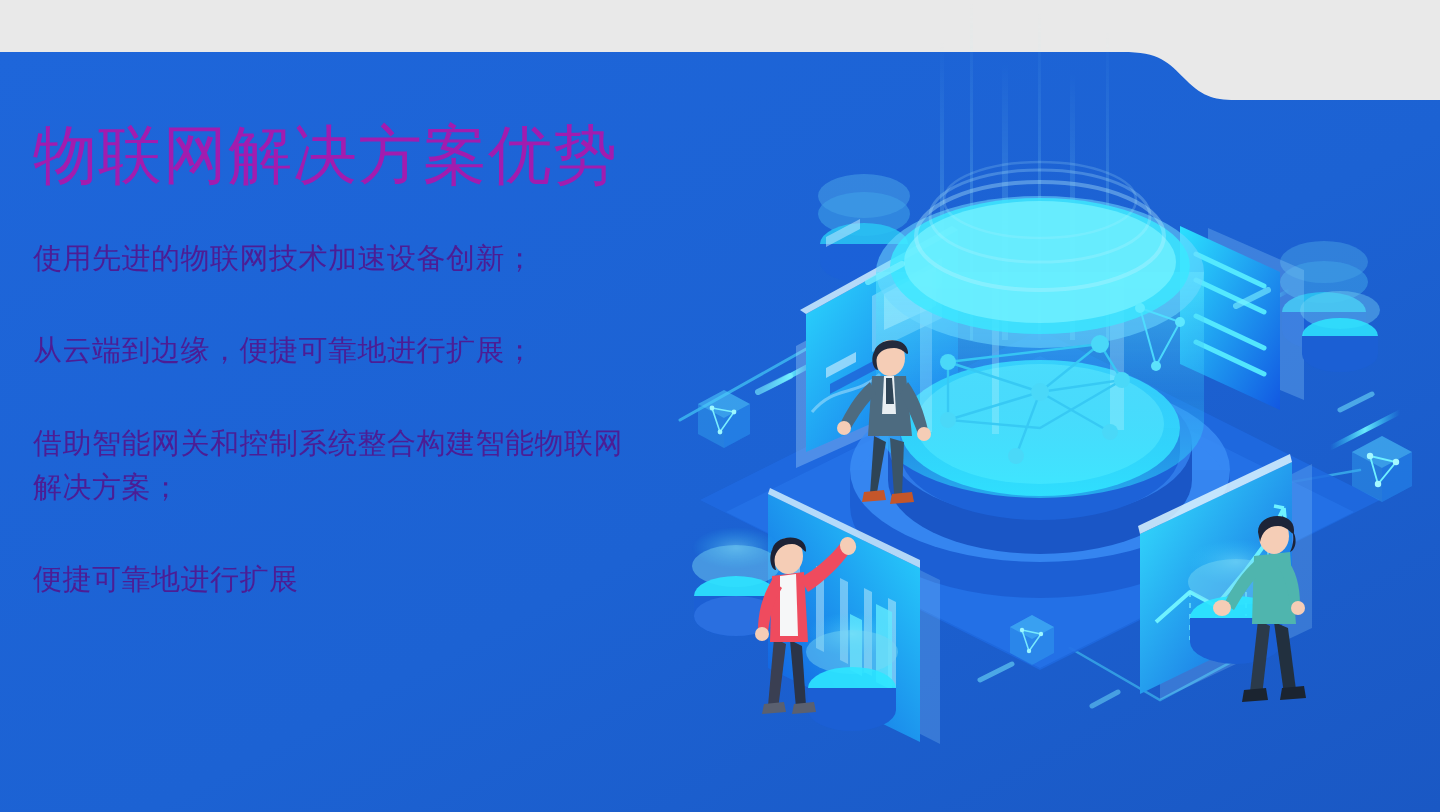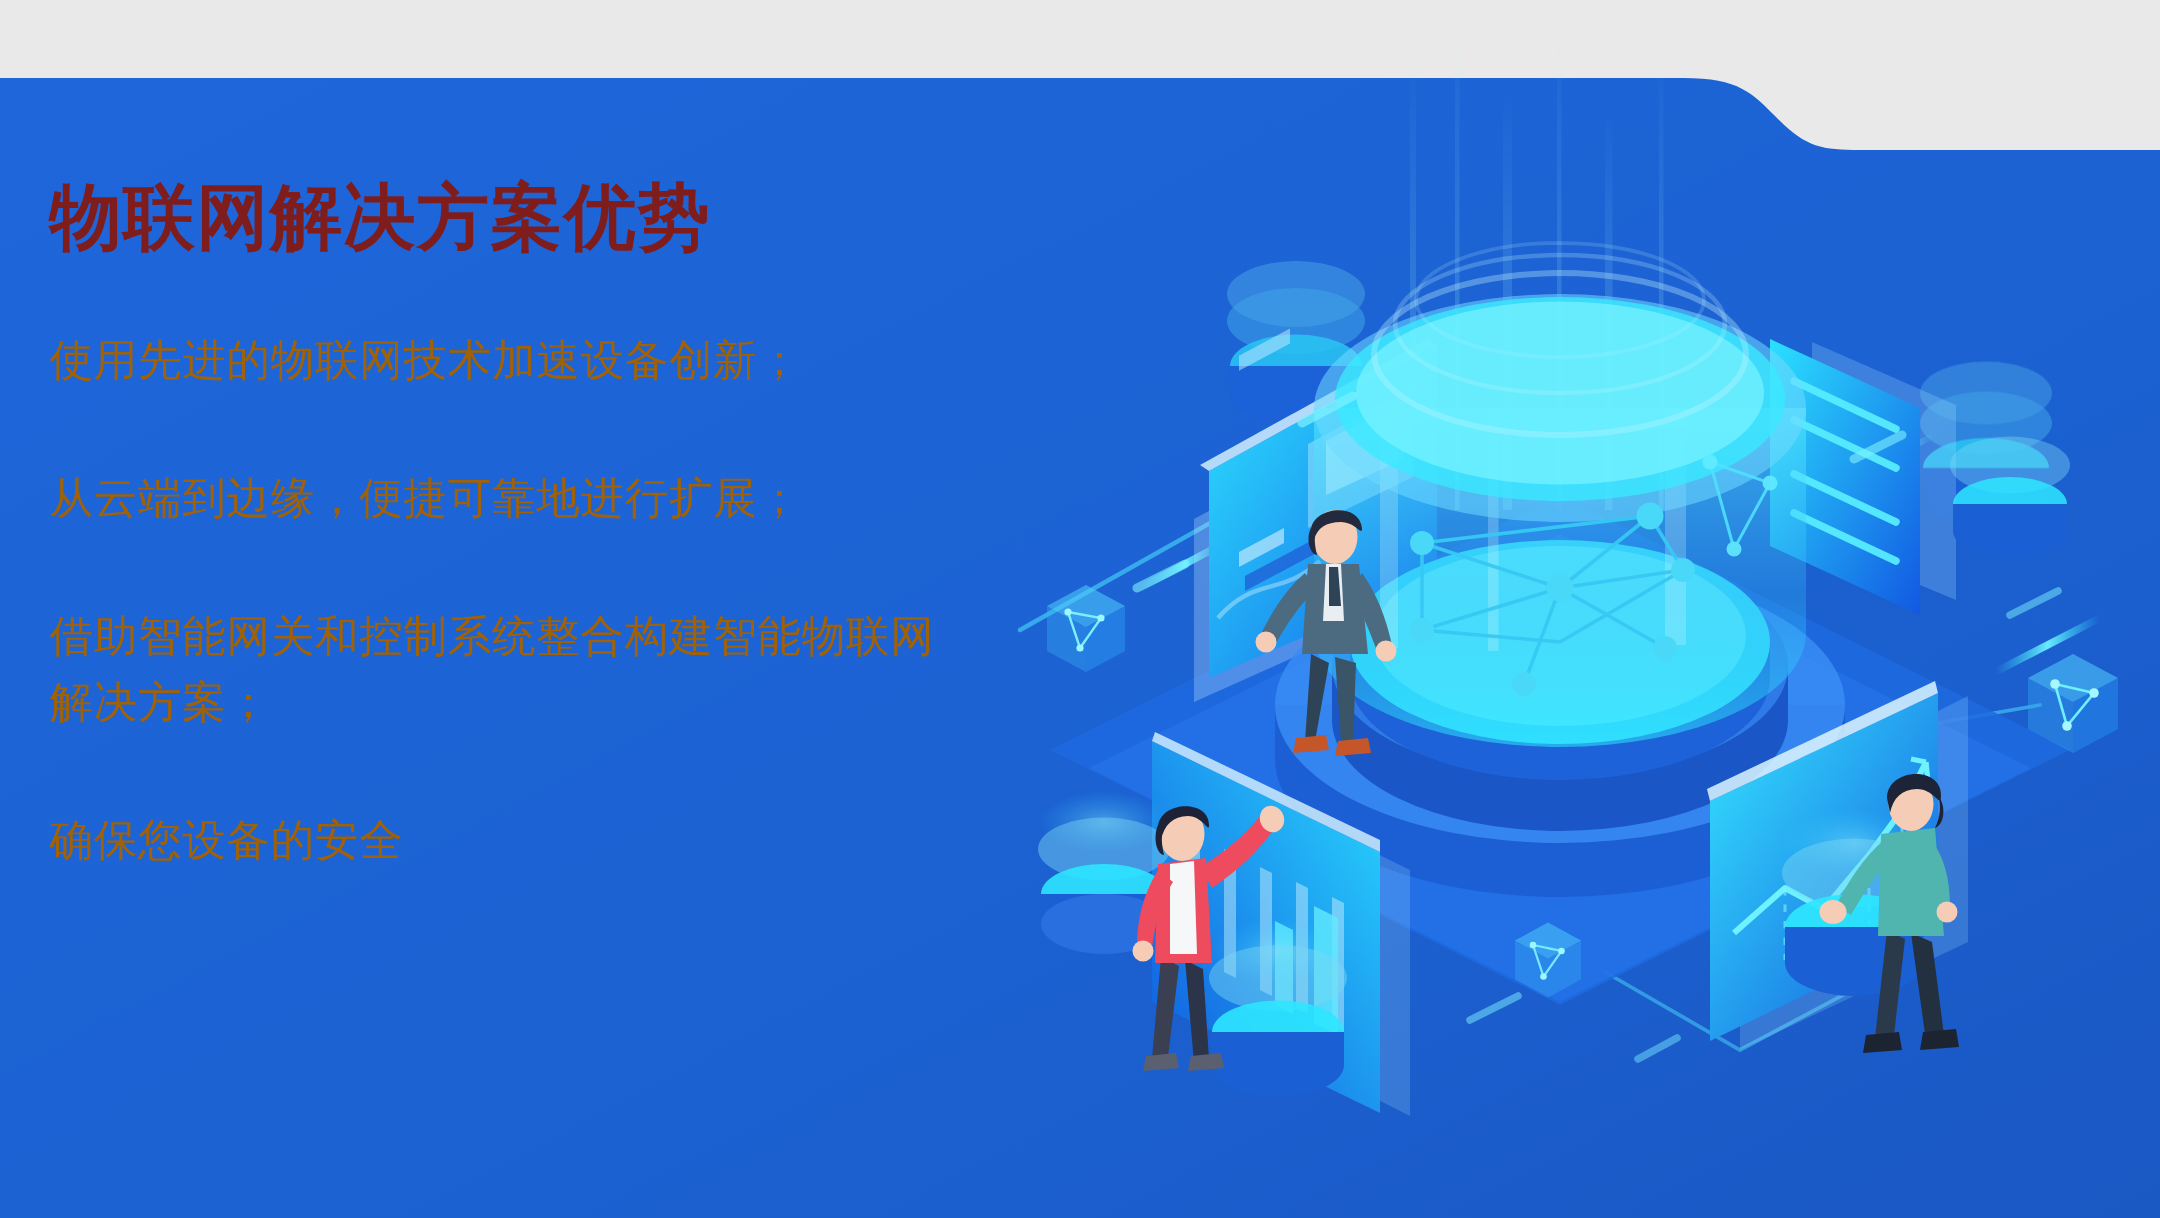--- a/index.html
+++ b/index.html
@@ -12,26 +12,26 @@
   }
   #stage{position:absolute;left:0;top:0;width:1440px;height:812px;overflow:hidden;}
 
   
   .blue-panel{position:absolute;left:0;top:0;width:1440px;height:812px;}
   .blue-panel svg{display:block;width:1440px;height:812px;}
 
   
   .copy{position:absolute;left:33px;top:120px;width:640px;z-index:40;}
   .page-title{
-    font-size:48px;font-weight:bold;color:#7f1d1d;letter-spacing:1px;
+    font-size:64px;font-weight:normal;color:#a21caf;letter-spacing:1px;
     margin:0 0 46px 0;line-height:1.1;white-space:nowrap;
   }
   .bullets{margin:0;padding:0;list-style:none;}
   .bullet{
-    font-size:29px;color:#a16207;line-height:1.52;
+    font-size:29px;color:#4c1d95;line-height:1.52;
     margin-bottom:48px;font-weight:400;letter-spacing:.5px;
   }
   .bullet:last-child{margin-bottom:0;}
 
   
   .illus{position:absolute;left:640px;top:0px;width:800px;height:812px;z-index:20;}
   .illus svg{display:block;width:800px;height:812px;}
 </style>
 </head>
 <body>
@@ -55,21 +55,21 @@
     </svg>
   </div>
 
   <div class="copy">
     <h1 class="page-title">物联网解决方案优势</h1>
 
     <ul class="bullets">
       <li class="bullet">使用先进的物联网技术加速设备创新；</li>
       <li class="bullet">从云端到边缘，便捷可靠地进行扩展；</li>
       <li class="bullet" style="width:600px;margin-top:23px;">借助智能网关和控制系统整合构建智能物联网解决方案；</li>
-      <li class="bullet">确保您设备的安全</li>
+      <li class="bullet">便捷可靠地进行扩展</li>
     </ul>
   </div>
 
   <div class="illus">
     <svg viewBox="0 0 800 812" xmlns="http://www.w3.org/2000/svg">
       <defs>
         <linearGradient id="scrA" x1="0" y1="0" x2="1" y2="1">
           <stop offset="0%" stop-color="#2de3ff"></stop>
             <stop offset="100%" stop-color="#1463e8"></stop>
         </linearGradient>

